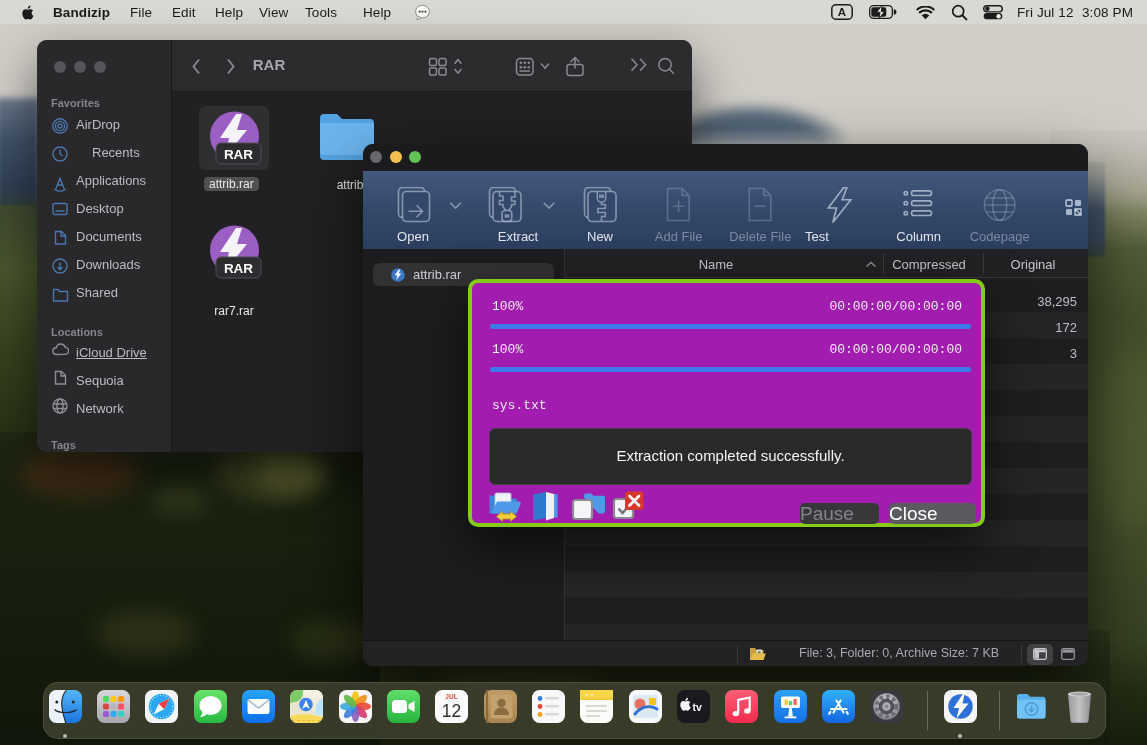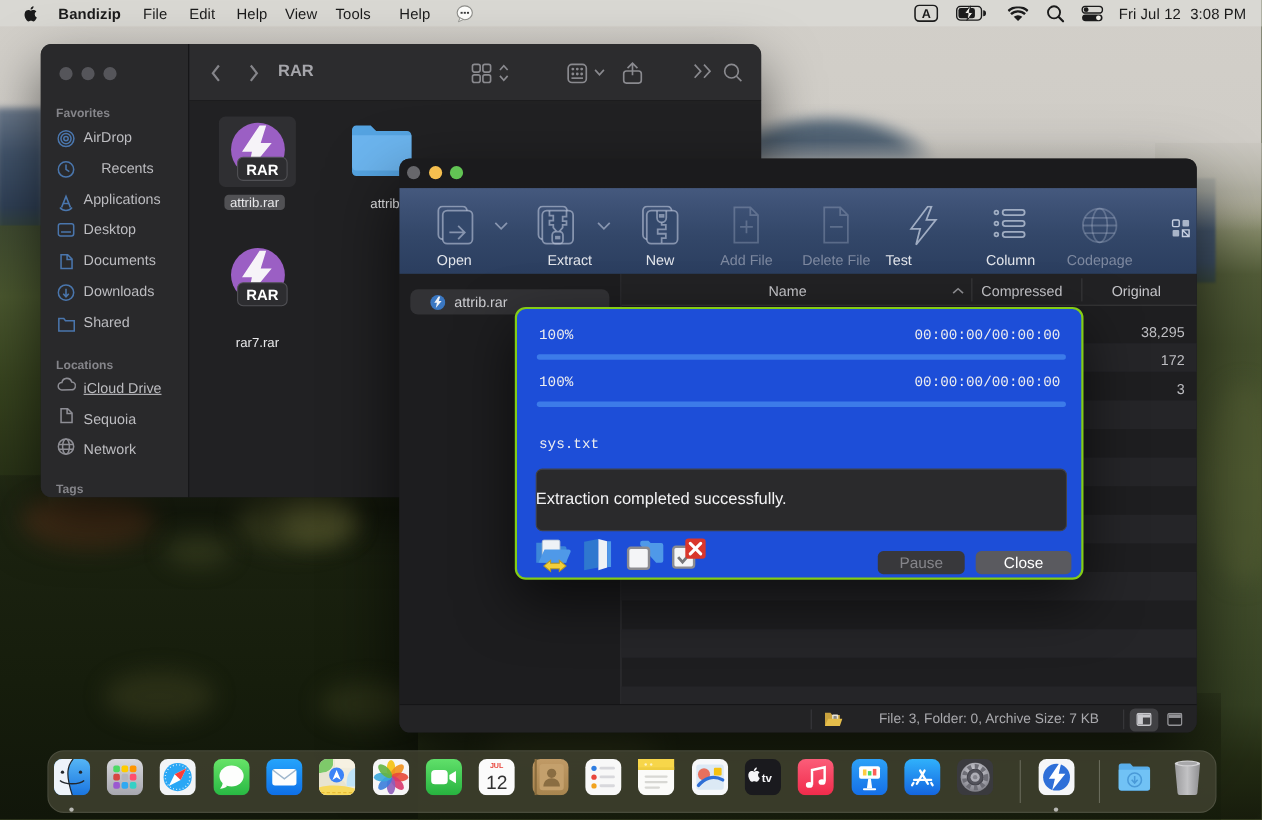--- a/index.html
+++ b/index.html
@@ -50,27 +50,27 @@
 #bz .hdiv { position:absolute; top:4px; width:1px; height:21px; background:#3a3a3c; }
 #bz .rows { position:absolute; left:202px; top:142px; width:523px; height:354px; }
 #bz .row { position:absolute; left:0; width:523px; height:26px; }
 #bz .row.alt { background:#252528; }
 #bz .rowval { position:absolute; right:11px; top:3px; color:#bdbdc1; font-size:13px; line-height:26px; }
 #bz .statusbar { position:absolute; left:0; top:496px; width:725px; height:26px; background:#232325; border-top:1px solid #151517;
   color:#a9a9ad; font-size:12.5px; }
 .treepill { position:absolute; left:10px; top:119px; width:181px; height:23px; background:#323235; border-radius:7px; }
 
 
-#dlg { position:absolute; left:468px; top:279px; width:517px; height:248px; background:#1d4ed8;
-  border:2px solid #84cc16; border-radius:10px; box-shadow:0 20px 50px rgba(0,0,0,0.6); }
+#dlg { position:absolute; left:468px; top:279px; width:517px; height:248px; background:#a21caf;
+  border:4px solid #84cc16; border-radius:10px; box-shadow:0 20px 50px rgba(0,0,0,0.6); }
 #dlg .mono { font-family:"Liberation Mono", monospace; font-size:13px; color:#ededef; position:absolute; }
 #dlg .pbar { position:absolute; left:18px; width:481px; height:5px; border-radius:2.5px; background:#3c7be9; }
 #dlg .msgbox { position:absolute; left:17px; top:145px; width:483px; height:57px; background:#2a2a2c;
   border:1px solid #424245; border-radius:6px; }
-#dlg .btn { position:absolute; top:220px; height:21px; border-radius:5px; font-size:14px; text-align:center; line-height:21px; }
+#dlg .btn { position:absolute; top:220px; height:21px; border-radius:5px; font-size:19px; line-height:21px; }
 
 
 #dock { position:absolute; left:43px; top:682px; width:1063px; height:57px;
   background:rgba(64,66,48,0.84); border-radius:15px; border:0.5px solid rgba(255,255,255,0.1); }
 .dicon { position:absolute; top:690px; }
 .dsep { position:absolute; top:691px; width:1px; height:39px; background:rgba(215,215,205,0.3); }
 .ddot { position:absolute; top:734px; width:4px; height:4px; border-radius:50%; background:#b8b8b4; }
 </style>
 </head>
 <body>
@@ -357,21 +357,21 @@
 
 <div id="dlg">
   <div class="mono" style="left:20px;top:16px;">100%</div>
   <div class="mono" style="right:19px;top:16px;">00:00:00/00:00:00</div>
   <div class="pbar" style="top:41px;"></div>
   <div class="mono" style="left:20px;top:59px;">100%</div>
   <div class="mono" style="right:19px;top:59px;">00:00:00/00:00:00</div>
   <div class="pbar" style="top:84px;"></div>
   <div class="mono" style="left:20px;top:115px;">sys.txt</div>
   <div class="msgbox"></div>
-  <div class="abs" style="left:17px;top:164px;width:483px;text-align:left;color:#f3f3f5;font-size:15px;">Extraction completed successfully.</div>
+  <div class="abs" style="left:17px;top:164px;width:483px;text-align:center;color:#f3f3f5;font-size:15px;">Extraction completed successfully.</div>
   <svg class="abs" style="left:16px;top:208px;" width="156" height="32" viewBox="0 0 156 32">
     <path d="M1.5 4.5 h9 l2.5 3 h14 a2 2 0 0 1 2 2 v13 h-27.5 z" fill="#3c86d8"></path>
     <rect x="7" y="2" width="16" height="16" rx="1.5" fill="#eef2f6" stroke="#b5c4d4" stroke-width="0.8"></rect>
     <path d="M3.5 22.5 L9 10.5 h22 a1.8 1.8 0 0 1 1.7 2.4 L28.5 22.5 z" fill="#4f99e8"></path>
     <path d="M8.5 25.5 l6-5 v2.5 h8 v-2.5 l6 5 l-6 5 v-2.5 h-8 v2.5 z" fill="#f2ce3a" stroke="#b99a1d" stroke-width="1"></path>
     <path d="M45 3.5 l13 -2.5 v26 l-13 2.5 z" fill="#2f78cf"></path>
     <path d="M58 1 l8 2 v24 l-8 2.5 z" fill="#eef2f6"></path>
     <path d="M66 3 h3.5 v23.5 h-3.5 z" fill="#4f99e8"></path>
     <path d="M96 6.5 v-2 a2 2 0 0 1 2 -2 h5.5 l2 2.2 h9.5 a2 2 0 0 1 2 2 v13.8 a2 2 0 0 1 -2 2 h-4.5" fill="#4f99e8"></path>
     <rect x="85" y="9" width="19" height="19" rx="2.5" fill="#f4f5f7" stroke="#8c8c90" stroke-width="2.2"></rect>

